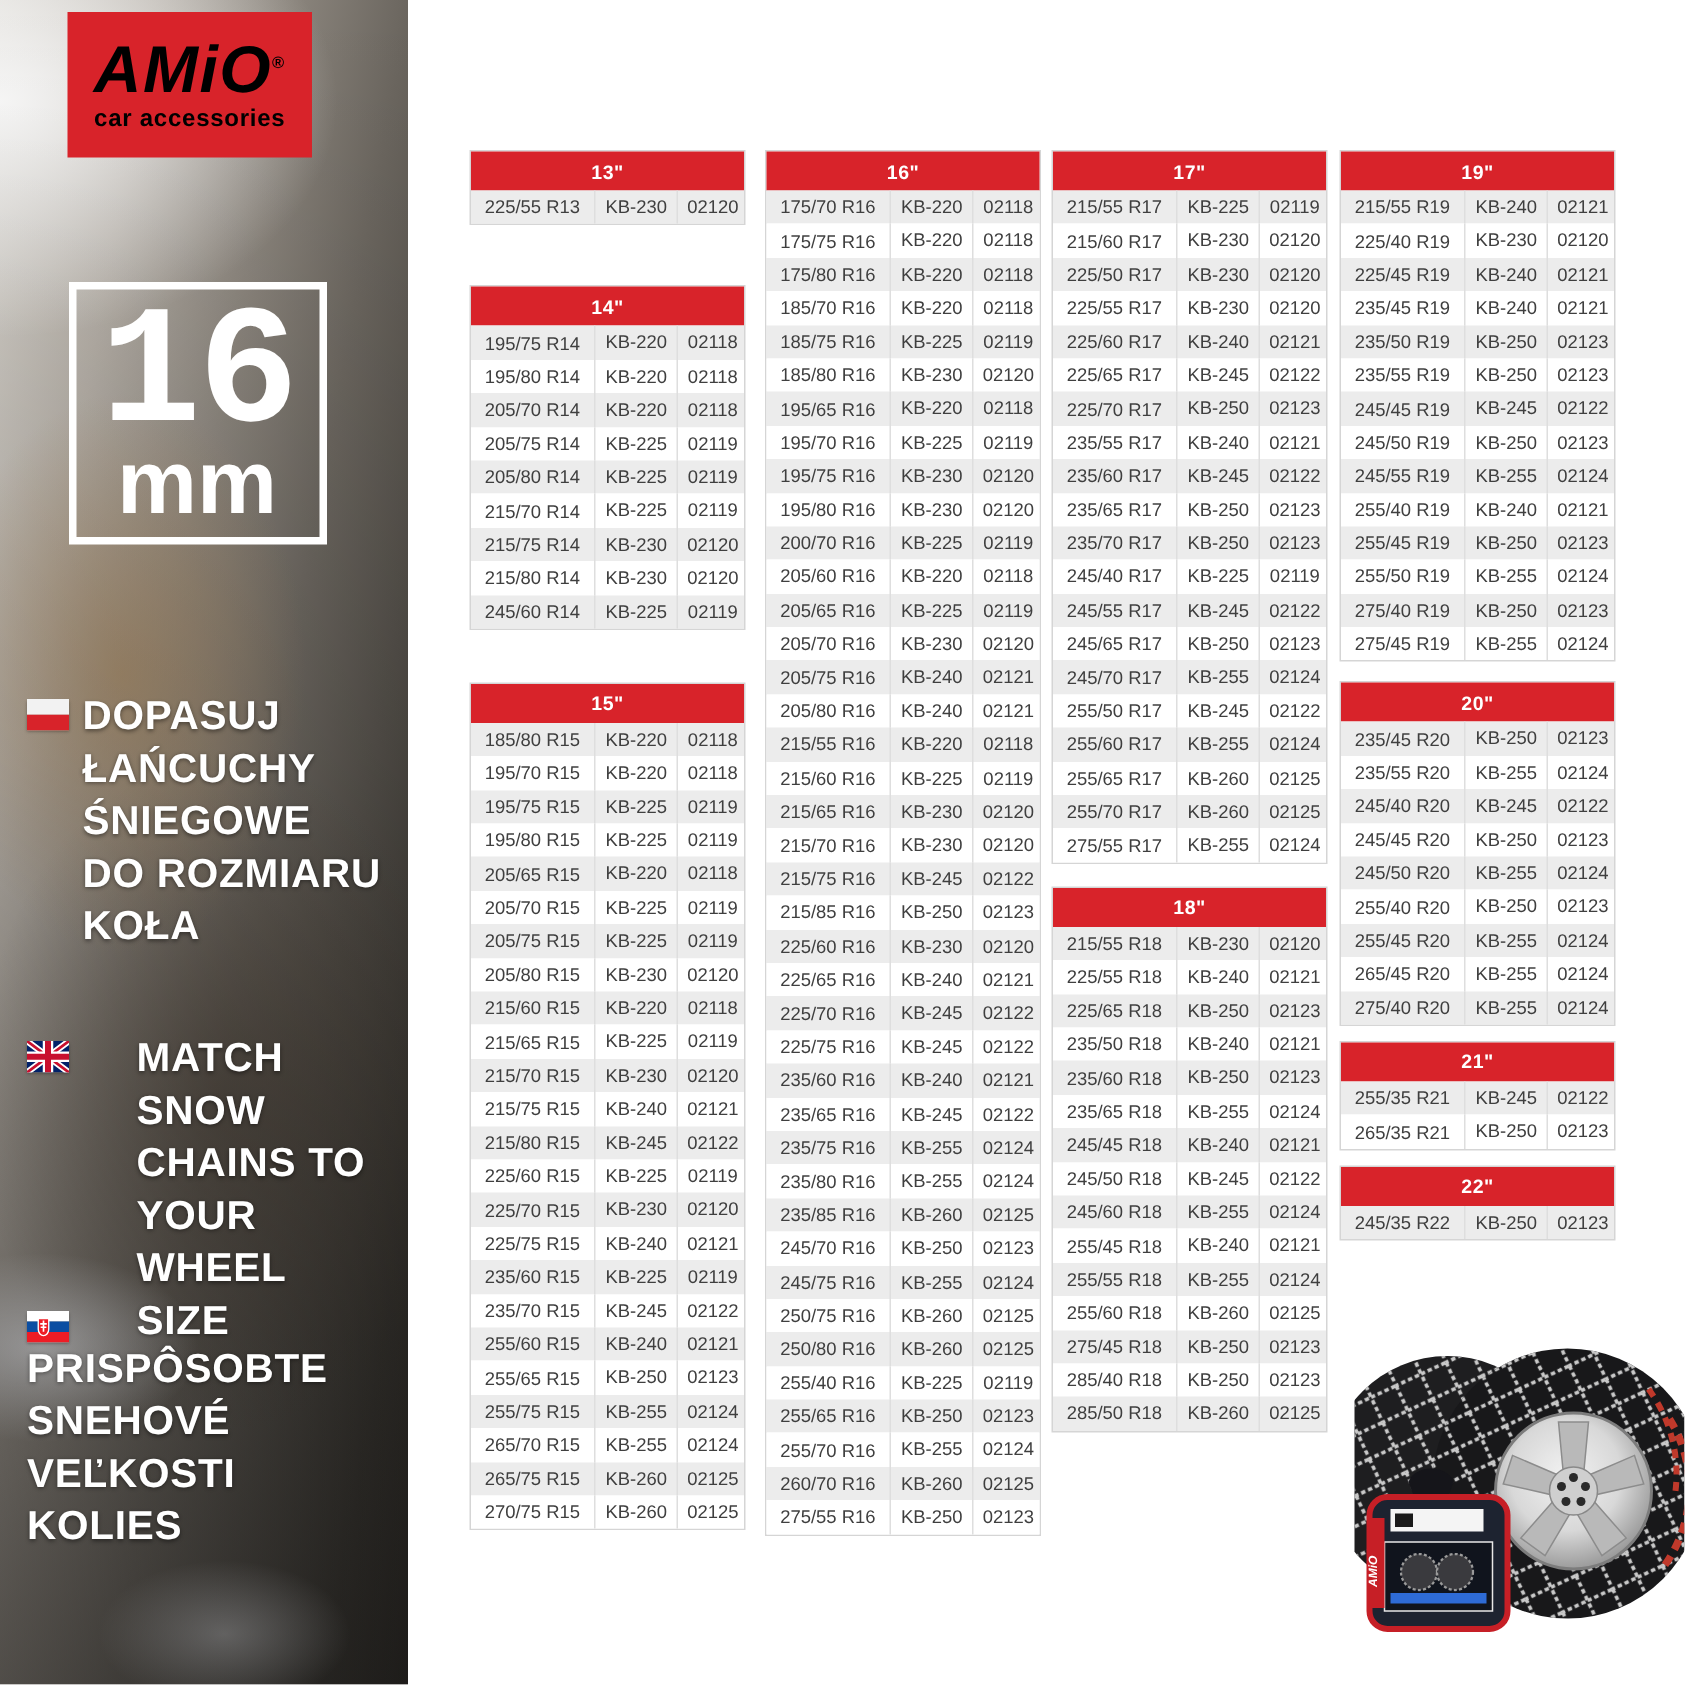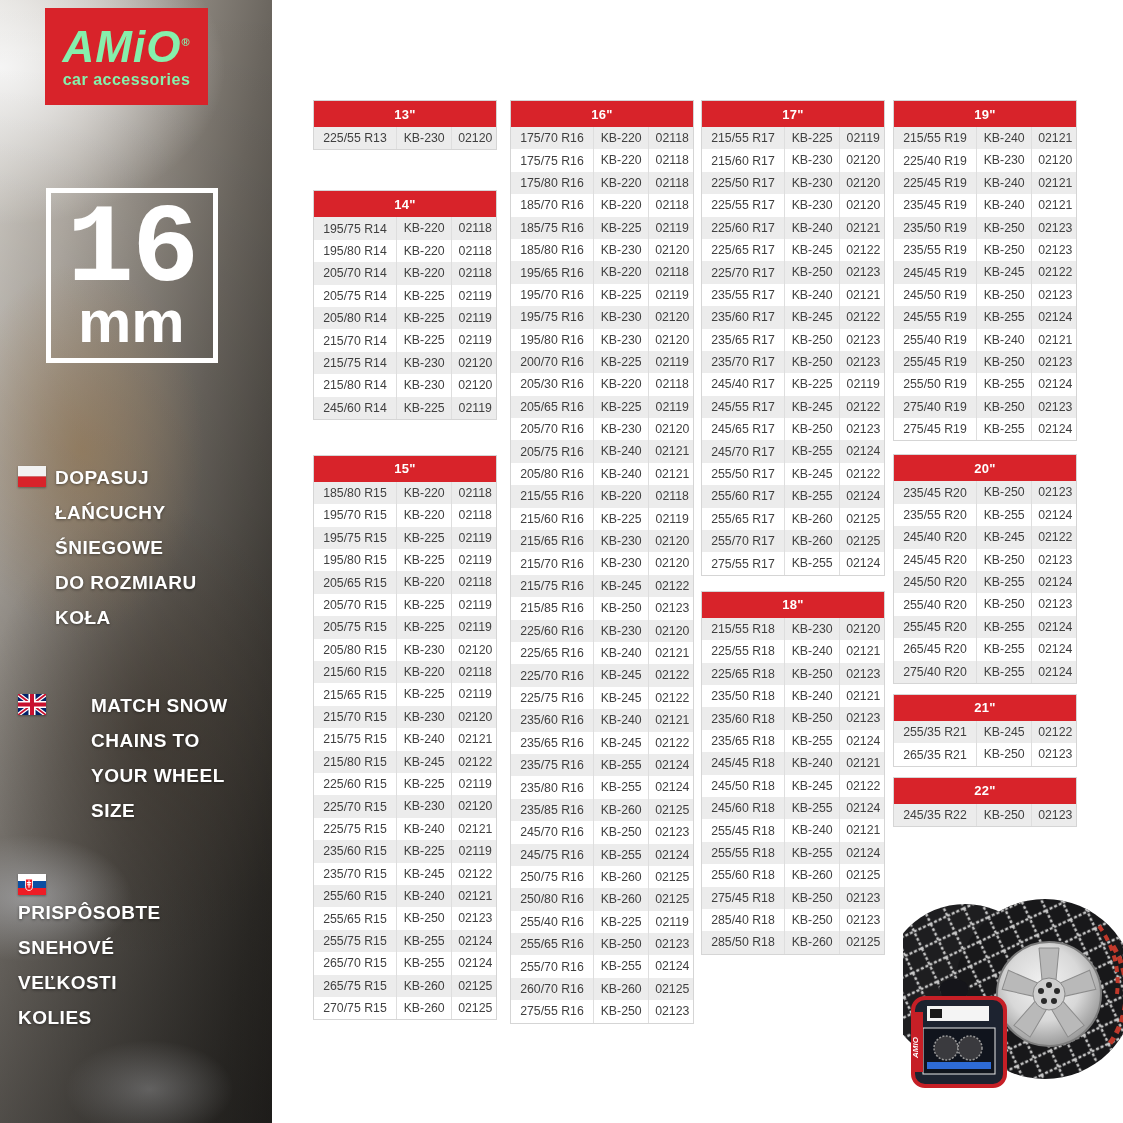--- a/index.html
+++ b/index.html
@@ -14,36 +14,36 @@
       radial-gradient(150px 90px at 10% 80%, rgba(230,230,232,.85), rgba(230,230,232,0) 70%),
       radial-gradient(120px 70px at 55% 97%, rgba(220,220,222,.6), rgba(220,220,222,0) 70%),
       radial-gradient(170px 260px at 30% 40%, rgba(160,128,88,.65), rgba(160,128,88,0) 72%),
       radial-gradient(220px 300px at 55% 65%, rgba(70,60,50,.55), rgba(70,60,50,0) 75%),
       radial-gradient(300px 210px at 0% 6%, rgba(250,250,250,.95), rgba(250,250,250,0) 75%),
       linear-gradient(100deg,#d6d3cd 0%,#b3ada5 22%,#8a847c 42%,#6b665f 58%,#54504a 72%,#3b3833 88%,#2e2b27 100%);
   }
   .logo{
     position:absolute;left:45px;top:8px;width:163px;height:97px;
     display:flex;flex-direction:column;align-items:center;justify-content:center;
-    color:#86efac;
+    color:#000000;
   }
   .logo-main{font-size:44px;font-weight:bold;font-style:italic;letter-spacing:1px;line-height:1;}
   .logo-reg{font-size:11px;vertical-align:super;font-style:normal;}
   .logo-sub{font-size:16px;font-weight:bold;letter-spacing:.5px;margin-top:2px;}
   .badge{
     position:absolute;left:46px;top:188px;width:172px;height:175px;
     border:5px solid #ffffff;box-sizing:border-box;color:#ffffff;
   }
   .badge-value{font-size:112px;font-weight:bold;line-height:.92;text-align:center;letter-spacing:-2px;margin-top:6px;font-family:Liberation Mono, monospace;}
   .badge-unit{font-size:60px;font-weight:bold;line-height:.8;padding-left:27px;margin-top:-4px;}
 
   .lang-blocks{position:absolute;left:18px;top:0;width:250px;height:1123px;}
   .lang{position:absolute;display:flex;align-items:flex-start;}
   .lang .flag{flex:0 0 auto;margin-right:9px;margin-top:6px;box-shadow:0 1px 2px rgba(0,0,0,.35);line-height:0;}
-  .lang .lines{color:#ffffff;font-weight:bold;font-size:19px;line-height:35px;letter-spacing:.5px;text-shadow:0 1px 3px rgba(0,0,0,.45);}
+  .lang .lines{color:#ffffff;font-weight:bold;font-size:27px;line-height:35px;letter-spacing:.5px;text-shadow:0 1px 3px rgba(0,0,0,.45);}
   .lang1{top:460px;} .lang2{top:688px;gap:36px;} .lang3{top:868px;flex-direction:column;}
 
   
   .col{position:absolute;top:100px;width:184px;}
   .col1{left:313px;} .col2{left:510px;} .col3{left:701px;} .col4{left:893px;}
   .tbl{width:184px;box-sizing:border-box;border:1px solid #d5d5d5;background:#fff;}
   .tbl-head{
     height:26px;background:#d8232a;color:#fff;font-weight:bold;font-size:13px;
     display:flex;align-items:center;justify-content:center;letter-spacing:.3px;
   }
@@ -356,21 +356,21 @@
             <span class="c1">195/80 R16</span>
             <span class="c2">KB-230</span>
             <span class="c3">02120</span>
           </div>
           <div class="tbl-row">
             <span class="c1">200/70 R16</span>
             <span class="c2">KB-225</span>
             <span class="c3">02119</span>
           </div>
           <div class="tbl-row">
-            <span class="c1">205/30 R16</span>
+            <span class="c1">205/60 R16</span>
             <span class="c2">KB-220</span>
             <span class="c3">02118</span>
           </div>
           <div class="tbl-row">
             <span class="c1">205/65 R16</span>
             <span class="c2">KB-225</span>
             <span class="c3">02119</span>
           </div>
           <div class="tbl-row">
             <span class="c1">205/70 R16</span>

